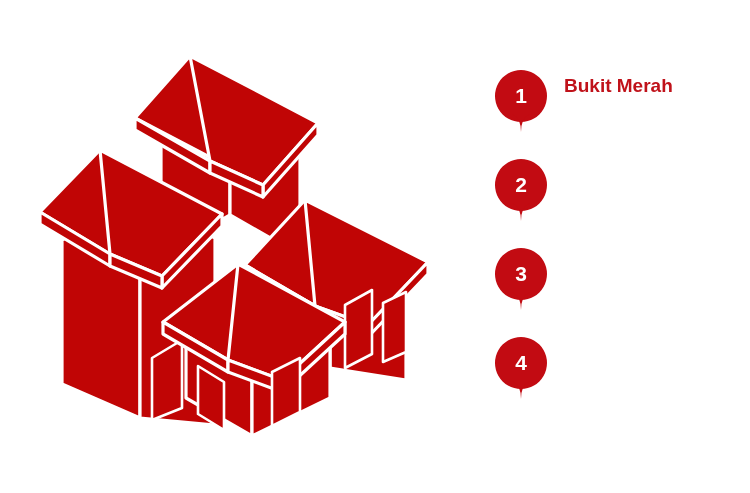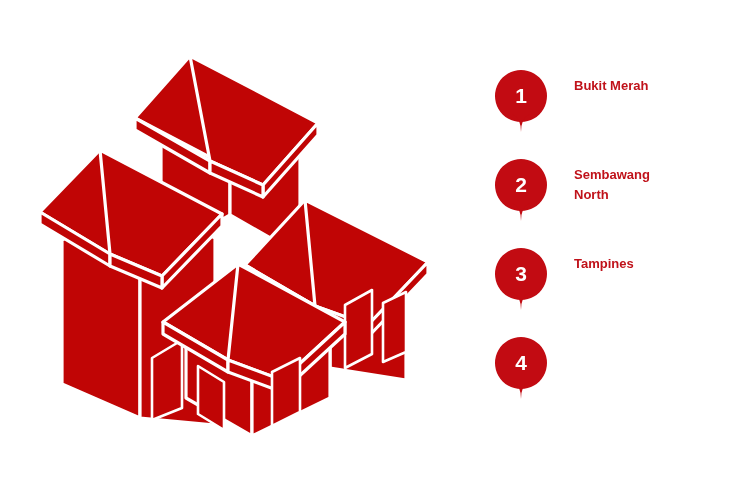--- a/index.html
+++ b/index.html
@@ -82,24 +82,24 @@
     text-align: center;
     color: #ffffff;
     font-size: 21px;
     font-weight: bold;
     font-family: "Liberation Sans", sans-serif;
     letter-spacing: 0px;
   }
 
   .legend-label {
     margin-top: 14px;
-    margin-left: 22px;
+    margin-left: 12px;
     width: 150px;
     color: #c0121a;
-    font-size: 13px;
+    font-size: 19px;
     font-weight: bold;
     line-height: 20px;
     font-family: "Liberation Sans", sans-serif;
     white-space: pre-line;
   }
 </style>
 </head>
 <body>
 
 <div id="infographic">
@@ -199,33 +199,30 @@
     </div>
 
     <div class="legend-item" data-index="1">
       <div class="pin-marker">
         <svg width="62" height="72" viewBox="0 0 62 72" xmlns="http://www.w3.org/2000/svg">
           <path d="M31 8 A26 26 0 1 1 30.99 8 Z" fill="#c20b12"></path>
           <path d="M22 52 Q31 56 31 70 Q31 56 40 52 Z" fill="#c20b12"></path>
         </svg>
         <div class="pin-number">2</div>
       </div>
-      <div class="legend-label">Sembawang
-North</div>
     </div>
 
     <div class="legend-item" data-index="2">
       <div class="pin-marker">
         <svg width="62" height="72" viewBox="0 0 62 72" xmlns="http://www.w3.org/2000/svg">
           <path d="M31 8 A26 26 0 1 1 30.99 8 Z" fill="#c20b12"></path>
           <path d="M22 52 Q31 56 31 70 Q31 56 40 52 Z" fill="#c20b12"></path>
         </svg>
         <div class="pin-number">3</div>
       </div>
-      <div class="legend-label">Tampines</div>
     </div>
 
     <div class="legend-item" data-index="3">
       <div class="pin-marker">
         <svg width="62" height="72" viewBox="0 0 62 72" xmlns="http://www.w3.org/2000/svg">
           <path d="M31 8 A26 26 0 1 1 30.99 8 Z" fill="#c20b12"></path>
           <path d="M22 52 Q31 56 31 70 Q31 56 40 52 Z" fill="#c20b12"></path>
         </svg>
         <div class="pin-number">4</div>
       </div>

